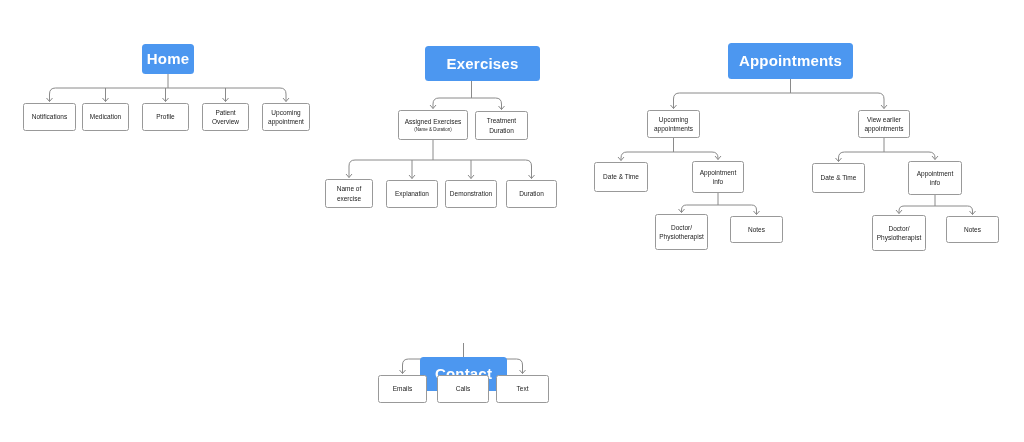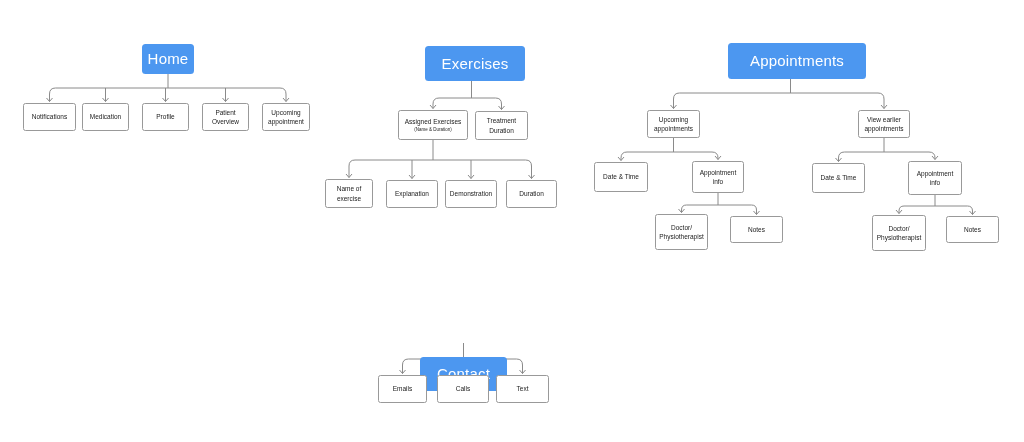--- a/index.html
+++ b/index.html
@@ -22,21 +22,21 @@
     position:absolute;display:flex;flex-direction:column;
     align-items:center;justify-content:center;
     background:#ffffff;border:1px solid var(--node-border);border-radius:2.5px;
     color:var(--node-text);font-size:6.5px;line-height:1.45;text-align:center;
     padding:1px 2px;box-sizing:border-box;overflow-wrap:break-word;word-break:break-word;
   }
   .node .label{display:block;width:100%;}
   .node .sublabel{display:block;width:100%;font-size:4.5px;line-height:1.3;margin-top:0.5px;}
   .root{
     background:var(--accent-blue);border:none;border-radius:3.5px;
-    color:var(--root-text);font-size:15px;font-weight:400;letter-spacing:.2px;
+    color:var(--root-text);font-size:15px;font-weight:700;letter-spacing:.2px;
   }
 </style>
 </head>
 <body>
 
 <div class="canvas">
 
   <svg class="wires" viewBox="0 0 1024 442" aria-hidden="true">
     <defs>
       <marker id="arrow" markerWidth="10" markerHeight="10" refX="6" refY="5" orient="auto" markerUnits="userSpaceOnUse">
@@ -103,32 +103,32 @@
     </g>
   </svg>
 
   <div class="node root" style="left:142px;top:44px;width:52px;height:30px;">Home</div>
   <div class="node" style="left:23px;top:103px;width:53px;height:28px;">Notifications</div>
   <div class="node" style="left:82px;top:103px;width:47px;height:28px;">Medication</div>
   <div class="node" style="left:142px;top:103px;width:47px;height:28px;">Profile</div>
   <div class="node" style="left:202px;top:103px;width:47px;height:28px;">Patient Overview</div>
   <div class="node" style="left:262px;top:103px;width:48px;height:28px;">Upcoming appointment</div>
 
-  <div class="node root" style="left:425px;top:46px;width:100px;height:35px;">Exercises</div>
+  <div class="node root" style="left:425px;top:46px;width:115px;height:35px;">Exercises</div>
   <div class="node" style="left:398px;top:110px;width:70px;height:30px;">
     <span class="label">Assigned Exercises</span>
     <span class="sublabel">(Name &amp; Duration)</span>
   </div>
   <div class="node" style="left:475px;top:111px;width:53px;height:29px;">Treatment Duration</div>
   <div class="node" style="left:325px;top:179px;width:48px;height:29px;">Name of exercise</div>
   <div class="node" style="left:386px;top:180px;width:52px;height:28px;">Explanation</div>
   <div class="node" style="left:445px;top:180px;width:52px;height:28px;">Demonstration</div>
   <div class="node" style="left:506px;top:180px;width:51px;height:28px;">Duration</div>
 
-  <div class="node root" style="left:728px;top:43px;width:138px;height:36px;">Appointments</div>
+  <div class="node root" style="left:728px;top:43px;width:125px;height:36px;">Appointments</div>
   <div class="node" style="left:647px;top:110px;width:53px;height:28px;">Upcoming appointments</div>
   <div class="node" style="left:858px;top:110px;width:52px;height:28px;">View earlier appointments</div>
 
   <div class="node" style="left:594px;top:162px;width:54px;height:30px;">Date &amp; Time</div>
   <div class="node" style="left:692px;top:161px;width:52px;height:32px;">Appointment info</div>
   <div class="node" style="left:655px;top:214px;width:53px;height:36px;">Doctor/ Physiotherapist</div>
   <div class="node" style="left:730px;top:216px;width:53px;height:27px;">Notes</div>
 
   <div class="node" style="left:812px;top:163px;width:53px;height:30px;">Date &amp; Time</div>
   <div class="node" style="left:908px;top:161px;width:54px;height:34px;">Appointment info</div>

